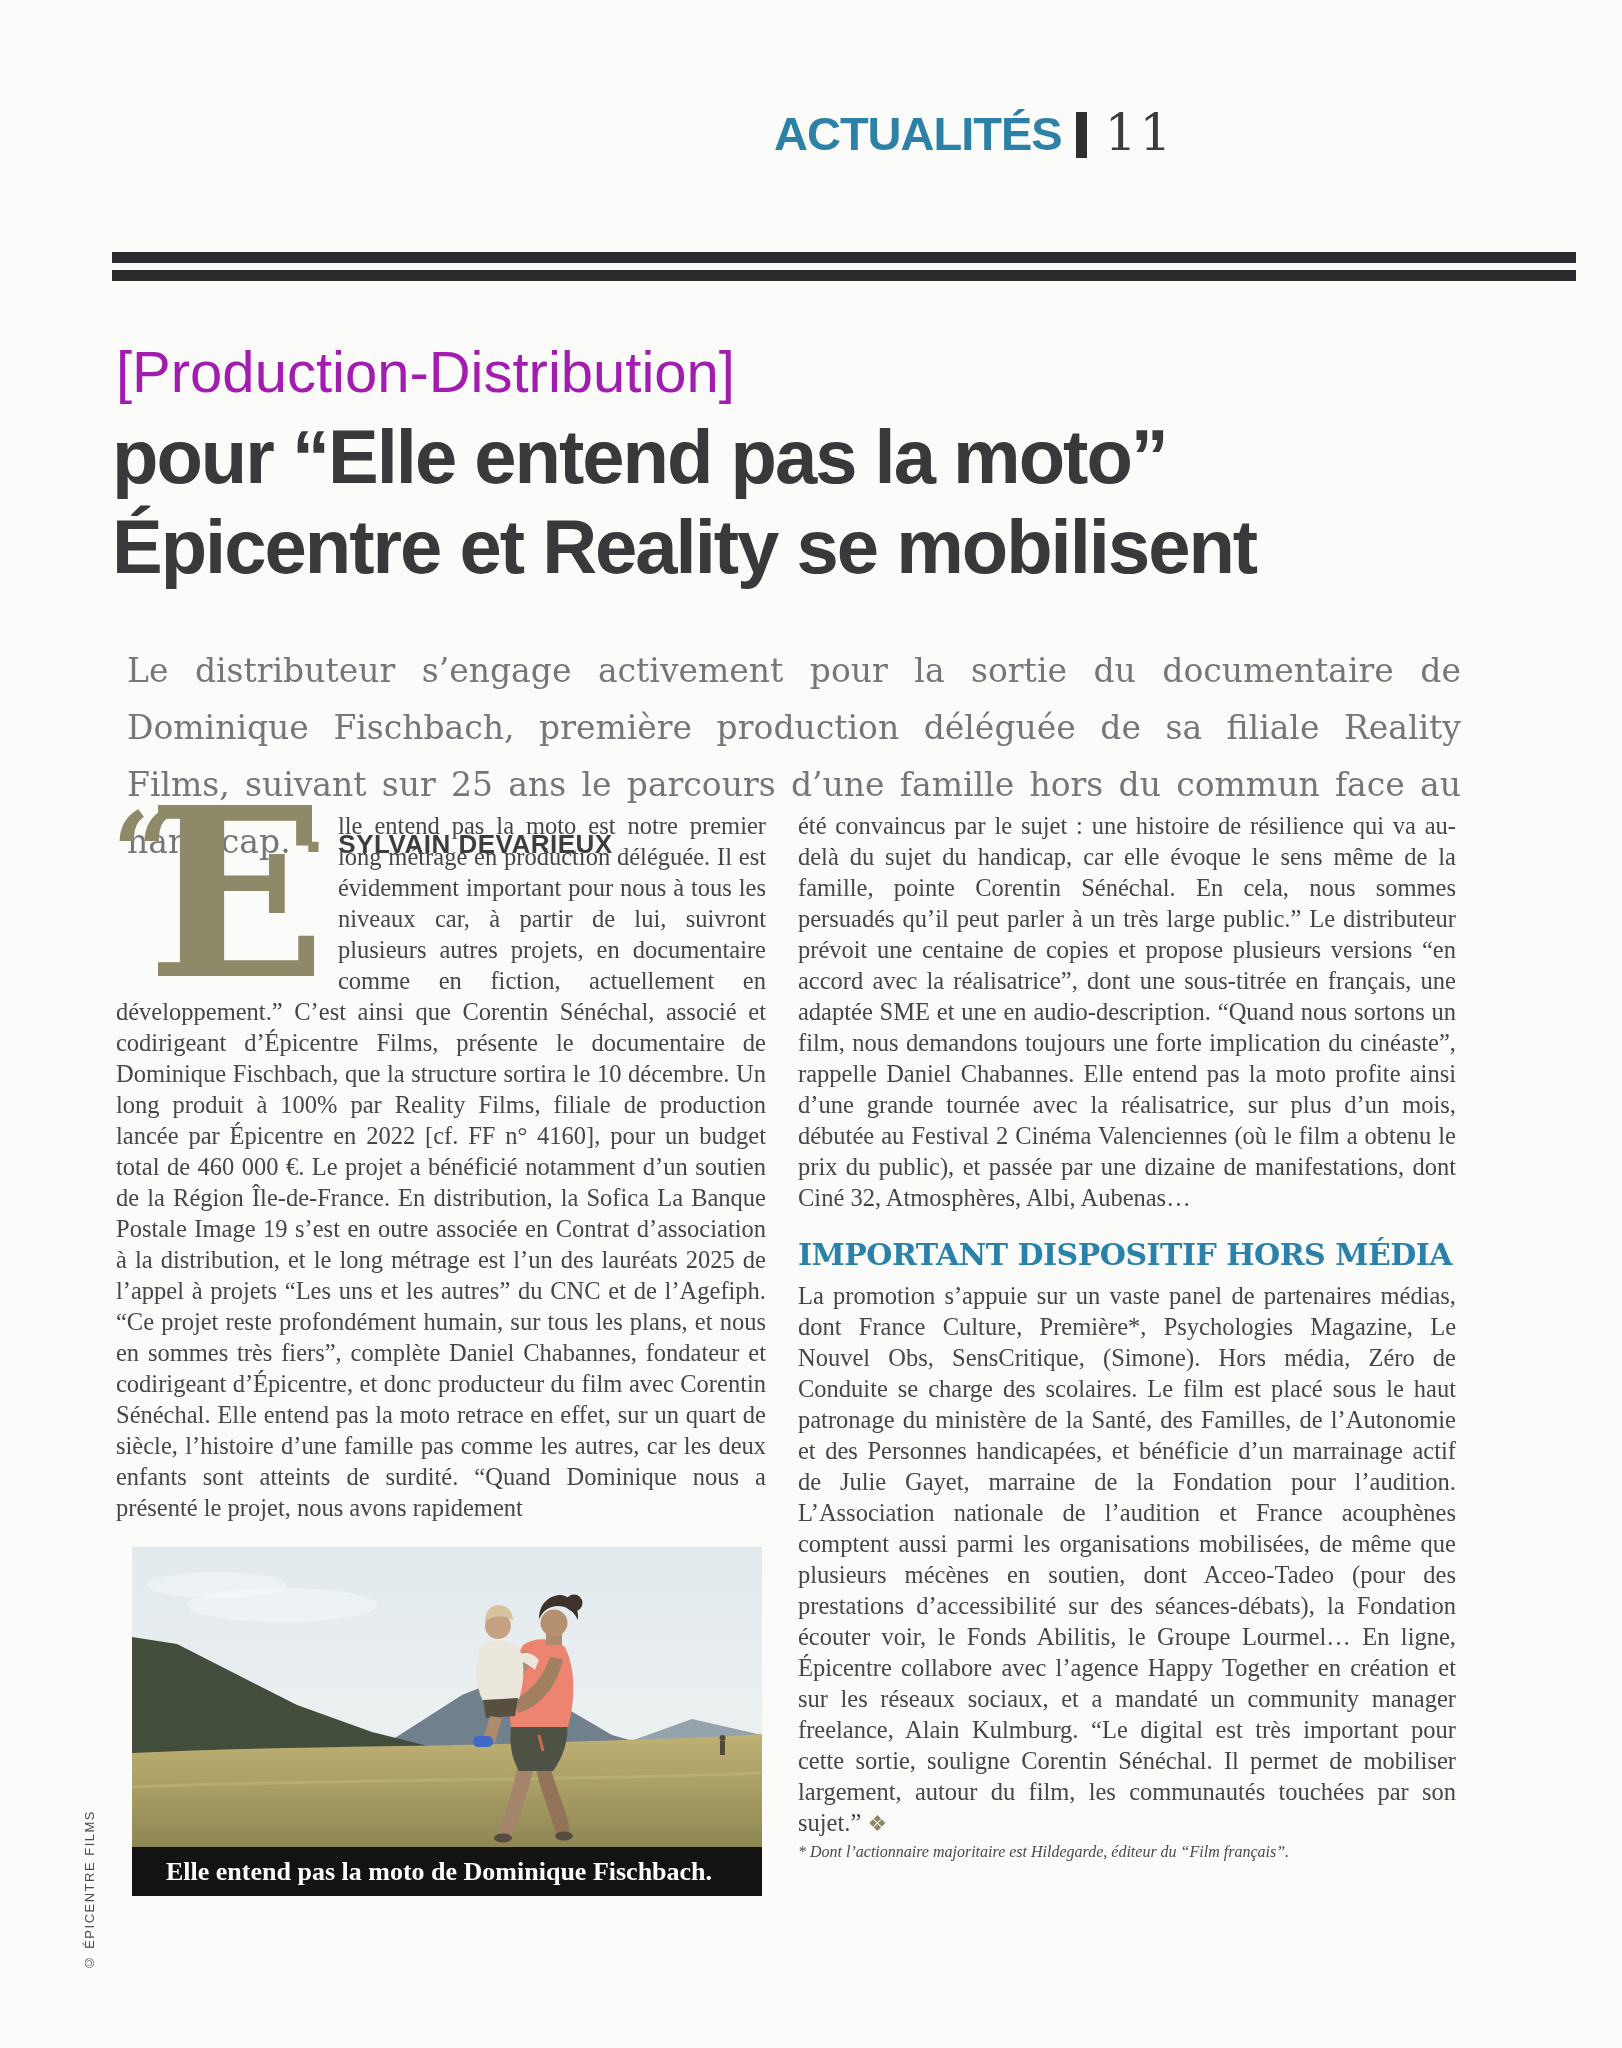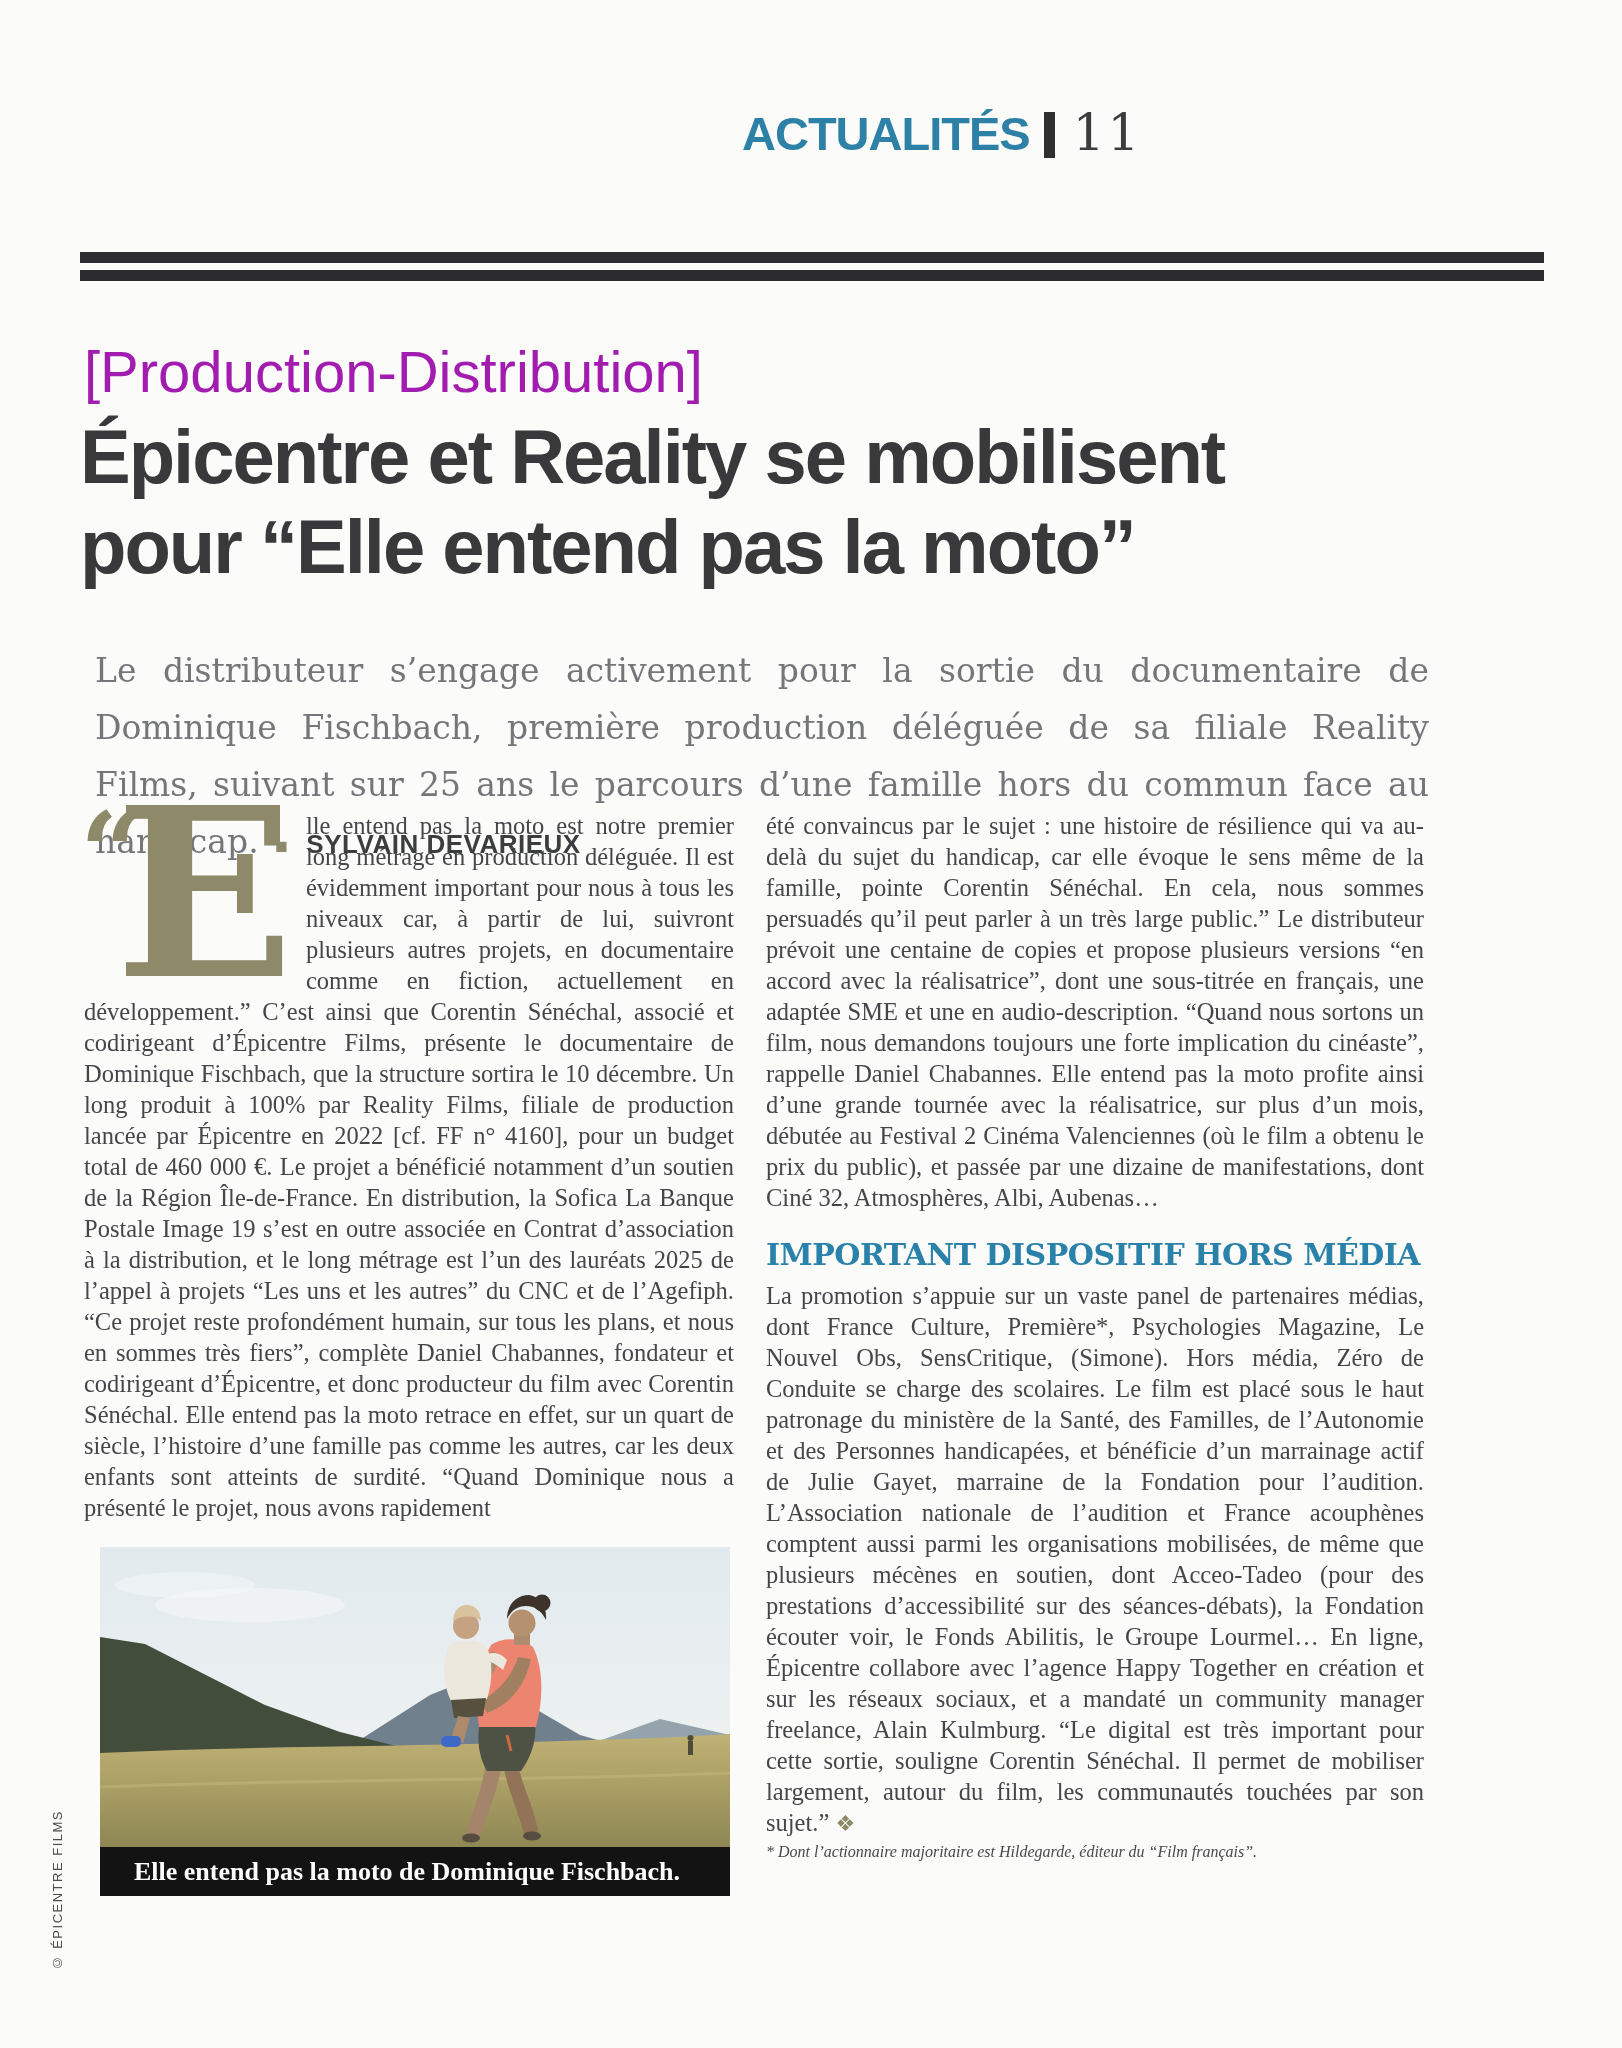--- a/index.html
+++ b/index.html
@@ -1,20 +1,20 @@
 <!DOCTYPE html>
 <html lang="fr"><head>
 <meta charset="utf-8">
 <style>
   html,body { margin:0; padding:0; }
   body {
     width:1622px; height:2048px; position:relative; overflow:hidden;
     background:#fbfbf9; font-family:"Liberation Sans", sans-serif;
   }
-  .page { position:absolute; inset:0; }
+  .page { position:absolute; inset:0;margin-left:32px; }
 
   
   #header { position:absolute; left:742px; top:104px; display:flex; align-items:center; }
   .section-title { font-weight:bold; font-size:47px; color:#2d80a6; letter-spacing:-1px; }
   .header-divider { width:11px; height:46px; background:#2f2f31; margin:4px 18px 0 14px; }
   .page-number { font-family:"DejaVu Serif", serif; font-size:50px; color:#3a3c3e; letter-spacing:3px; }
 
   .top-rule { position:absolute; left:80px; top:252px; width:1464px; height:7px;
     border-top:11px solid #2c2c2e; border-bottom:11px solid #2c2c2e; box-sizing:content-box; }
 
@@ -69,22 +69,22 @@
     <span class="section-title">ACTUALITÉS</span>
     <span class="header-divider"></span>
     <span class="page-number">11</span>
   </div>
 
   <div class="top-rule"></div>
 
   <div class="kicker">[Production-Distribution]</div>
 
   <h1 class="headline">
+    <span class="hl-line">pour “Elle entend pas la moto”</span>
     <span class="hl-line">Épicentre et Reality se mobilisent</span>
-    <span class="hl-line">pour “Elle entend pas la moto”</span>
   </h1>
 
   <div class="standfirst">
     <span>Le distributeur s’engage activement pour la sortie du documentaire de Dominique Fischbach, première production déléguée de sa filiale Reality Films, suivant sur 25 ans le parcours d’une famille hors du commun face au handicap.</span>
     <span class="byline-marker">■</span>
     <span class="byline">SYLVAIN DEVARIEUX</span>
   </div>
 
   <div id="col1" class="col">
     <div class="dropcap-block">

